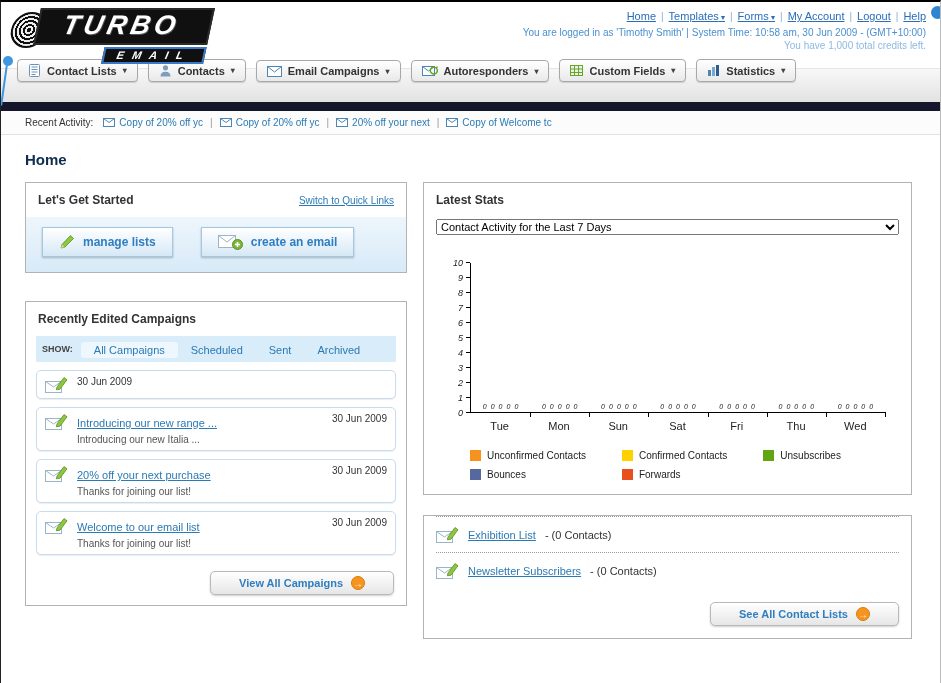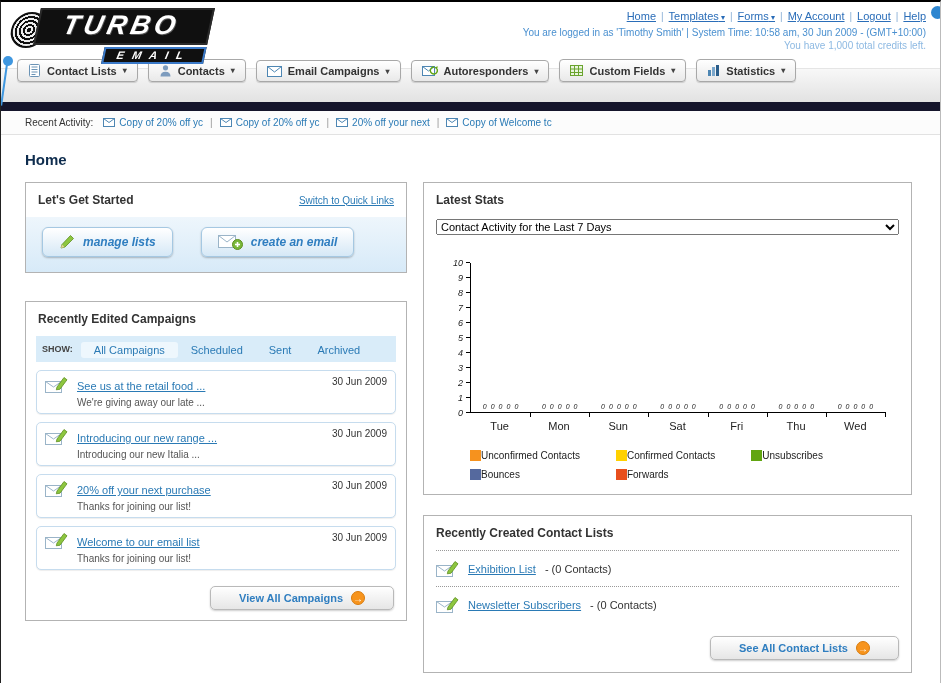--- a/index.html
+++ b/index.html
@@ -57,22 +57,22 @@
   .col-right { flex:1; display:flex; flex-direction:column; gap:20px; }
 
   .panel { border:1px solid #b3b3b3; background:#fff; }
   .panel-head { display:flex; justify-content:space-between; align-items:center; padding:10px 12px; }
   .panel-title { font-size:12px; font-weight:bold; color:#333; }
   .link.sm { font-size:10px; color:#2a7ab5; text-decoration:underline; }
 
   
   .gs-body { background: linear-gradient(#eef6fc,#d7eaf8); padding:10px 16px 15px; display:flex; gap:28px; }
   .btn-blue { display:inline-flex; align-items:center; gap:8px; padding:6px 16px;
-    background:linear-gradient(#ffffff,#d5e8f6); border:1px solid #a5c8e2; border-radius:6px;
-    color:#2f7ec0; font-weight:bold; font-size:12px; cursor:pointer; box-shadow:0 1px 2px rgba(0,0,0,.25); font-family:inherit;font-style:italic; }
+    background:linear-gradient(#ffffff,#d5e8f6); border:1px solid #a5c8e2; border-radius:0;
+    color:#2f7ec0; font-weight:bold; font-size:12px; cursor:pointer; box-shadow:0 1px 2px rgba(0,0,0,.25); font-family:inherit; }
 
   
   .filterbar { background:#d9ecf9; margin:0 10px; padding:4px 6px; display:flex; align-items:center; gap:8px; }
   .show-label { font-size:9px; font-weight:bold; color:#444; }
   .filter { color:#2a7ab5; text-decoration:none; font-size:11px; padding:2px 13px; }
   .filter.active { background:#eef7fd; border-radius:3px; }
   .camp-item { display:flex; align-items:flex-start; gap:9px; margin:8px 10px; padding:5px 8px;
     border:1px solid #c6dcee; border-radius:5px; background:#fff; box-shadow:0 1px 1px rgba(0,0,0,.07); cursor:pointer; }
   .camp-text { flex:1; }
   .camp-title { font-size:11px; color:#2a7ab5; text-decoration:underline; }
@@ -93,21 +93,21 @@
   .y-axis { position:relative; width:26px; height:150px; flex:none; }
   .y-lbl { position:absolute; right:7px; font-size:9px; color:#222; transform:translateY(50%); }
   .y-tick { position:absolute; right:0; width:4px; height:1px; background:#000; }
   .plot { flex:1; height:150px; border-left:1px solid #000; border-bottom:1px solid #000; display:flex; margin-right:14px; }
   .plot-col { flex:1; position:relative; }
   .zeros { position:absolute; bottom:2px; left:0; right:0; display:flex; justify-content:center; gap:4px; font-size:7px; color:#222; }
   .xtick { position:absolute; right:-1px; bottom:-5px; width:1px; height:5px; background:#000; }
   .x-labels { display:flex; margin-left:34px; margin-right:14px; }
   .x-lbl { flex:1; text-align:center; font-size:11px; color:#222; padding-top:7px; }
   .legend { margin:18px 0 0 34px; display:grid; grid-template-columns:repeat(3,auto); gap:8px 36px; justify-content:start; font-size:10px; color:#222; }
-  .legend-item { display:flex; align-items:flex-end; }
+  .legend-item { display:flex; align-items:flex-end; gap:6px; }
   .swatch { width:11px; height:11px; display:inline-block; flex:none; }
 
   
   .dotted { border-top:1px dotted #999; margin:0 12px; }
   .cl-item { display:flex; align-items:center; gap:9px; padding:9px 12px; font-size:11px; }
   .cl-name { color:#2a7ab5; text-decoration:underline; }
   .cl-detail { color:#333; }
   .contact-lists .panel-foot { padding:14px 12px 12px; }
 </style>
 </head>
@@ -297,21 +297,20 @@
           </div>
           <div id="campaign-list">
               <div class="camp-item">
                 <span class="tab-ico">
                   <svg width="23" height="17" viewBox="0 0 23 17">
                     <rect x="0.5" y="5.5" width="16" height="11" fill="#fff" stroke="#9ab4c8"></rect>
                     <path d="M0.5 5.5 L8.5 11 L16.5 5.5" fill="none" stroke="#9ab4c8"></path>
                     <path d="M12 11 L19 1.5 L22 3.8 L15 13.2 L11.3 13.8 Z" fill="#8dc63f" stroke="#5e8f1f" stroke-width="0.8"></path>
                   </svg>
                 </span>
-                <div class="camp-text"><a class="camp-title" href="#">See us at the retail food ...</a><div class="camp-sub">We're giving away our late ...</div></div>
                 <span class="camp-date">30 Jun 2009</span>
               </div>
               <div class="camp-item">
                 <span class="tab-ico">
                   <svg width="23" height="17" viewBox="0 0 23 17">
                     <rect x="0.5" y="5.5" width="16" height="11" fill="#fff" stroke="#9ab4c8"></rect>
                     <path d="M0.5 5.5 L8.5 11 L16.5 5.5" fill="none" stroke="#9ab4c8"></path>
                     <path d="M12 11 L19 1.5 L22 3.8 L15 13.2 L11.3 13.8 Z" fill="#8dc63f" stroke="#5e8f1f" stroke-width="0.8"></path>
                   </svg>
                 </span>
@@ -486,23 +485,20 @@
                   <div class="legend-item">
                     <span class="swatch" style="background: rgb(232, 79, 29);"></span>
                     <span class="legend-lbl">Forwards</span>
                   </div>
                 </div>
             </div>
           </div>
         </section>
 
         <section class="panel contact-lists">
-          <div class="panel-head">
-            <span class="panel-title">Recently Created Contact Lists</span>
-          </div>
           <div id="contact-list-items">
               <div class="dotted"></div>
               <div class="cl-item">
                 <span class="tab-ico">
                   <svg width="23" height="17" viewBox="0 0 23 17">
                     <rect x="0.5" y="5.5" width="16" height="11" fill="#fff" stroke="#9ab4c8"></rect>
                     <path d="M0.5 5.5 L8.5 11 L16.5 5.5" fill="none" stroke="#9ab4c8"></path>
                     <path d="M12 11 L19 1.5 L22 3.8 L15 13.2 L11.3 13.8 Z" fill="#8dc63f" stroke="#5e8f1f" stroke-width="0.8"></path>
                   </svg>
                 </span>

